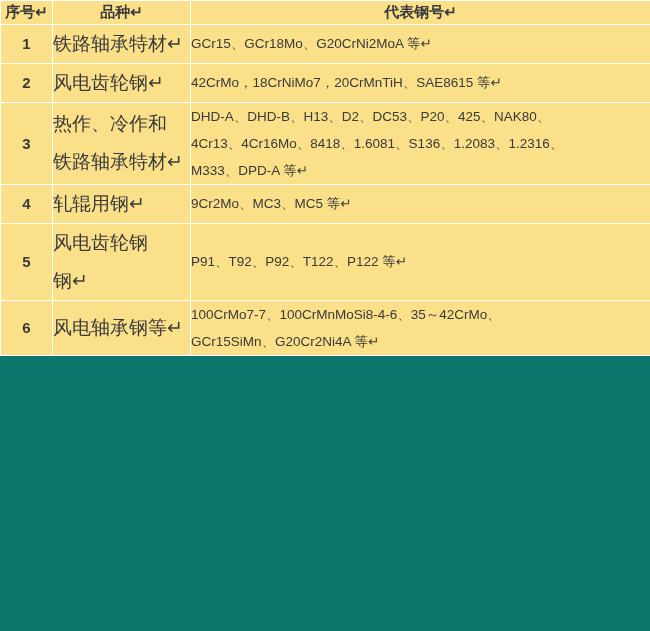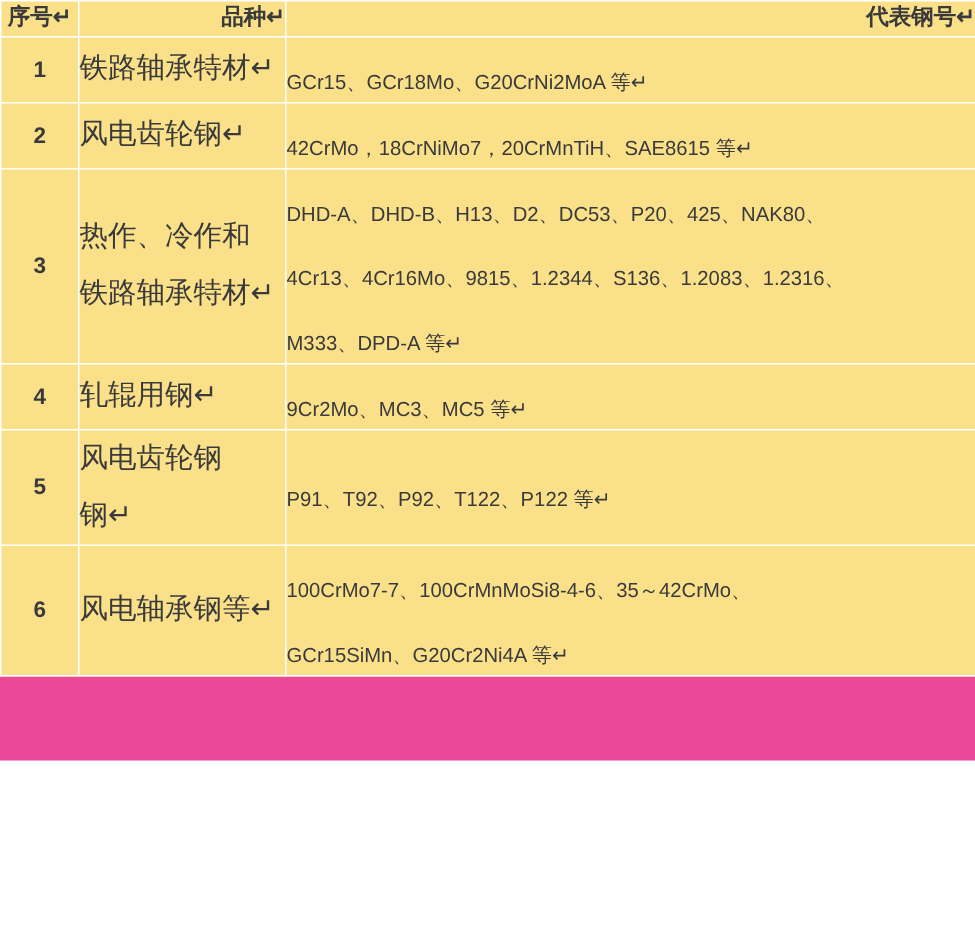--- a/index.html
+++ b/index.html
@@ -7,23 +7,23 @@
     padding: 0;
   }
   body {
     width: 650px;
     height: 631px;
     background: #ffffff;
     font-family: "Liberation Sans", sans-serif;
   }
   .table-wrap {
     width: 650px;
-    height: 507px;
+    height: 631px;
     box-sizing: border-box;
-    background: #ec4899;
+    background: #0f766e;
     overflow: hidden;
   }
   table.steel-table {
     border-collapse: collapse;
     width: 650px;
     table-layout: fixed;
     background: #fbe08a;
   }
   table.steel-table col.c-no { width: 52px; }
   table.steel-table col.c-type { width: 138px; }
@@ -35,21 +35,21 @@
     padding: 0;
     vertical-align: middle;
     color: #3a3a3a;
   }
   .hdr-cell {
     font-size: 15px;
     font-weight: bold;
     color: #333333;
     padding: 12px 10px;
     line-height: 1.5;
-    text-align: right;
+    text-align: center;
   }
   .hdr-no { text-align: center; padding-left: 6px; padding-right: 6px; }
   .no-cell {
     font-size: 15px;
     font-weight: bold;
     text-align: center;
     color: #333333;
     padding: 10px 4px;
   }
   .type-cell {
@@ -60,21 +60,21 @@
     text-align: left;
   }
   .grades-cell {
     font-size: 13.5px;
     color: #3a3a3a;
     padding: 10px 12px;
     line-height: 2.0;
     text-align: left;
     word-break: break-all;
   }
-  .grades-cell .line { display: block; margin-top: 16px; }
+  .grades-cell .line { display: block; }
   .type-cell .line { display: block; }
 </style>
 </head>
 <body>
 
 <div class="table-wrap">
   <table class="steel-table">
     <colgroup>
       <col class="c-no">
       <col class="c-type">
@@ -110,21 +110,21 @@
       </tr>
 
       <tr>
         <td class="no-cell">3</td>
         <td class="type-cell">
           <span class="line">热作、冷作和</span>
           <span class="line">铁路轴承特材↵</span>
         </td>
         <td class="grades-cell">
           <span class="line">DHD-A、DHD-B、H13、D2、DC53、P20、425、NAK80、</span>
-          <span class="line">4Cr13、4Cr16Mo、9815、1.2344、S136、1.2083、1.2316、</span>
+          <span class="line">4Cr13、4Cr16Mo、8418、1.6081、S136、1.2083、1.2316、</span>
           <span class="line">M333、DPD-A 等↵</span>
         </td>
       </tr>
 
       <tr>
         <td class="no-cell">4</td>
         <td class="type-cell">
           <span class="line">轧辊用钢↵</span>
         </td>
         <td class="grades-cell">

